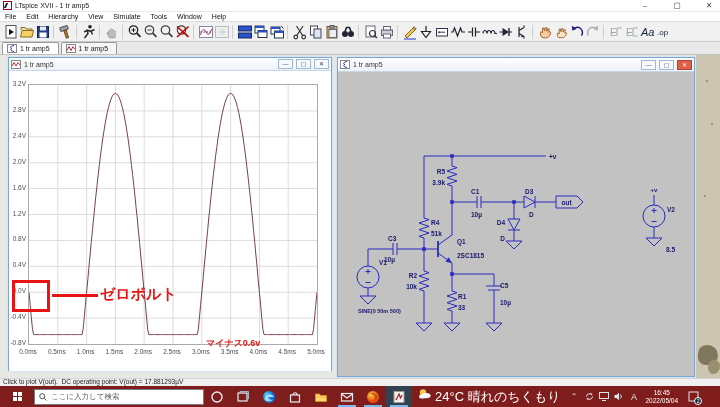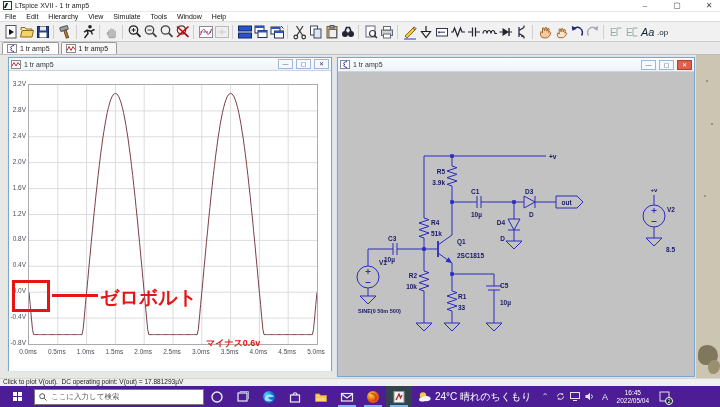--- a/index.html
+++ b/index.html
@@ -30,38 +30,38 @@
 .cbtn{width:15px;height:10px;border:1px solid #9db8d4;background:#f7fafd;font-size:6px;line-height:8px;text-align:center;color:#335}
 .cbtn.close-red{background:#e0604c;border-color:#b0402f;color:#fff}
 
 #plot-client{position:absolute;left:0;top:13px;width:322px;height:300px;background:#fff}
 #plot-title{position:absolute;left:19px;top:3px;width:289px;text-align:center;font-size:8px;font-weight:bold;color:#1a1a1a}
 #plot-frame{position:absolute;left:19px;top:13px;width:290px;height:261px;border:1px solid #ababab}
 .ylab{position:absolute;width:16px;text-align:right;font-size:6.5px;color:#4a4f5a;line-height:8px}
 .xlab{position:absolute;width:30px;text-align:center;font-size:6.5px;color:#4a4f5a;line-height:8px}
 #red-rect{position:absolute;border:3px solid #e81414}
 #red-line{position:absolute;background:#e81414}
-#zero-label{position:absolute;font-size:19px;font-weight:bold;color:#e81414;white-space:nowrap}
+#zero-label{position:absolute;font-size:15px;font-weight:bold;color:#e81414;white-space:nowrap}
 #minus-label{position:absolute;font-size:9px;font-weight:bold;color:#e81414;white-space:nowrap}
 
 #sch-client{position:absolute;left:0;top:14px;width:356px;height:304px;background:#c2c2c2}
 
 #statusbar{left:0;top:378px;width:720px;height:8px;background:#f0f0f0;border-top:1px solid #d5d5d5}
 #status-text{left:3px;top:378px;font-size:6.5px;color:#222;line-height:8px;white-space:nowrap}
 
-#taskbar{left:0;top:386px;width:720px;height:21px;background:#4c1d95;display:flex;align-items:center}
+#taskbar{left:0;top:386px;width:720px;height:21px;background:#7f1d1d;display:flex;align-items:center}
 #start-btn{width:34px;height:21px;display:flex;align-items:center;justify-content:center}
 #win-logo{width:9px;height:9px;display:grid;grid-template-columns:4px 4px;grid-gap:1px}
 #win-logo span{background:#fff;width:4px;height:4px}
 #search-box{width:170px;height:16px;background:#fff;border:1px solid #7a7a7a;display:flex;align-items:center;padding:0 4px;gap:4px}
 #search-box span{font-size:7.5px;color:#555;white-space:nowrap}
 .tb-app{width:26px;height:21px;display:flex;align-items:center;justify-content:center;position:relative}
 .tb-app.running:after{content:"";position:absolute;left:4px;bottom:0;width:18px;height:2px;background:#76b9ed}
 .tb-app.active{background:#33424f}
-#weather{display:flex;align-items:center;gap:4px;padding:0 6px;color:#fff;font-size:10px;white-space:nowrap}
+#weather{display:flex;align-items:flex-start;gap:4px;padding:0 6px;color:#fff;font-size:13px;white-space:nowrap}
 .tray{color:#dfe6ec;font-size:8px;display:flex;align-items:center;justify-content:center;width:15px;height:21px}
 #clock{color:#fff;font-size:6.5px;text-align:center;line-height:8px;padding:0 4px;white-space:nowrap}
 #action-center{width:22px;height:21px;display:flex;align-items:center;justify-content:center;position:relative}
 #ac-badge{position:absolute;right:2px;bottom:2px;min-width:8px;height:8px;border-radius:4px;background:#1c2834;border:1px solid #fff;color:#fff;font-size:5px;line-height:6px;text-align:center}
 svg{display:block}
 svg text{font-family:"Liberation Sans",sans-serif}
 </style>
 </head>
 <body>
 

